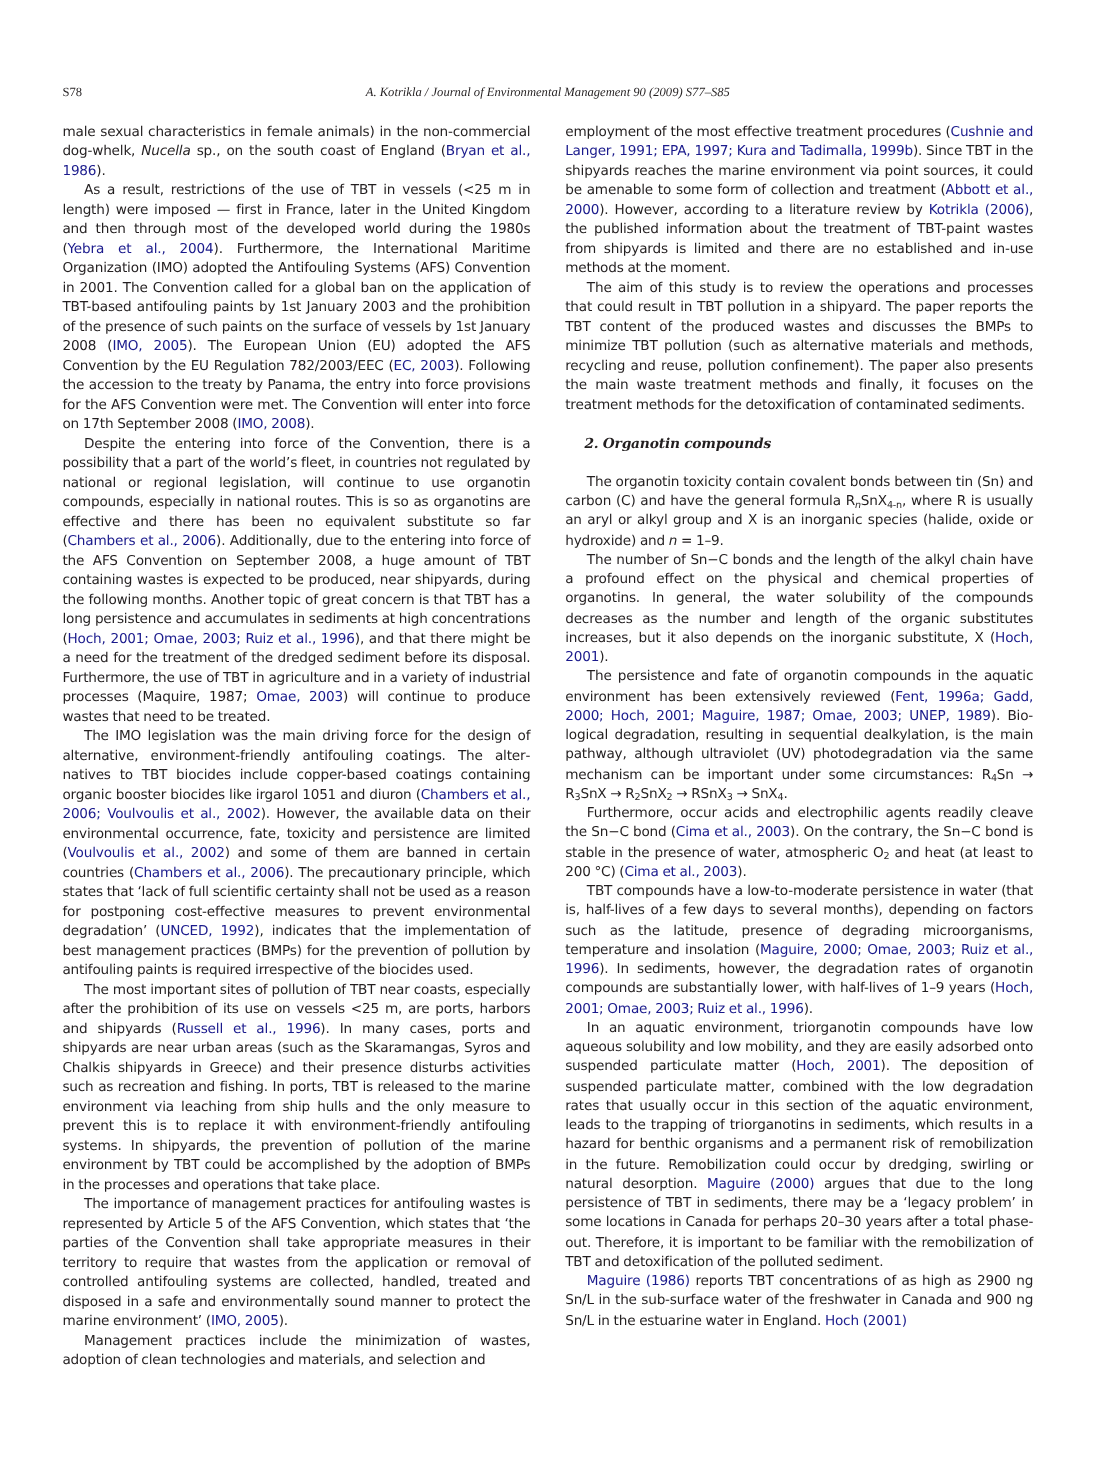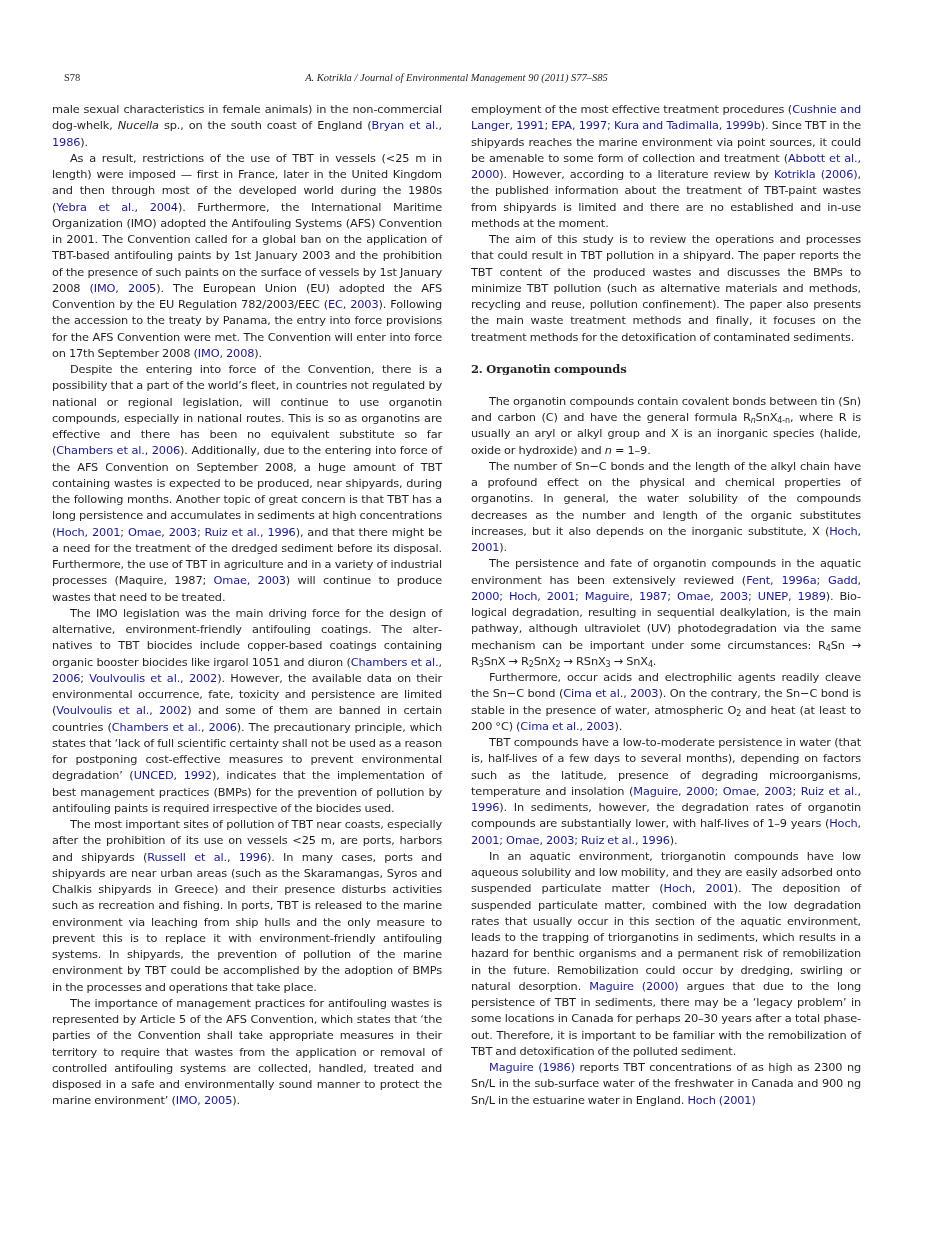--- a/index.html
+++ b/index.html
@@ -1,53 +1,54 @@
 <!DOCTYPE html>
 <html><head>
 <meta charset="utf-8">
 <style>
   html, body { margin: 0; padding: 0; background: #ffffff; }
   body { width: 925px; height: 1234px; position: relative; overflow: hidden; color: #231f20; }
   .running-head { position: absolute; top: 72px; left: 52px; right: 64px; height: 16px; font-family: "Liberation Serif", serif; font-size: 10.5px; }
-  .running-head .pageno { position: absolute; left: 12px; top: 0; }
+  .running-head .pageno { position: absolute; left: 0; top: 0; }
   .running-head .journal { position: absolute; left: 0; right: 0; text-align: center; font-style: italic; }
   .column { position: absolute; top: 101px; width: 390px; font-family: "DejaVu Sans", sans-serif; font-size: 11.35px; line-height: 16.25px; text-align: justify; hyphens: manual; letter-spacing: -0.15px; word-spacing: -0.3px; }
   .col-left { left: 52px; }
   .col-right { left: 471px; }
   p { margin: 0; text-indent: 18px; }
   p.noindent { text-indent: 0; }
   a.cite { color: #1a1a8c; text-decoration: none; }
-  h2.section { margin: 16px 0 16px 0; font-family: "DejaVu Serif", serif; font-size: 11.5px; font-weight: bold; line-height: 16px; text-indent: 0; }
+  h2.section { margin: 16px 0 16px 16px; font-family: "DejaVu Serif", serif; font-size: 11.5px; font-weight: bold; line-height: 16px; text-indent: 0; font-style: italic; }
   sub { font-size: 8px; line-height: 0; vertical-align: -2px; }
 </style>
 </head>
 <body>
 
 <div class="running-head">
   <span class="pageno">S78</span>
-  <span class="journal">A. Kotrikla / Journal of Environmental Management 90 (2011) S77–S85</span>
+  <span class="journal">A. Kotrikla / Journal of Environmental Management 90 (2009) S77–S85</span>
 </div>
 
 <div class="column col-left" id="col-left">
     <p class="noindent"><span>male sexual characteristics in female animals) in the non-commercial dog-whelk, </span><i>Nucella</i><span> sp., on the south coast of England (</span><a class="cite">Bryan et al., 1986</a><span>).</span></p>
     <p><span>As a result, restrictions of the use of TBT in vessels (&lt;25 m in length) were imposed — first in France, later in the United Kingdom and then through most of the developed world during the 1980s (</span><a class="cite">Yebra et al., 2004</a><span>). Furthermore, the International Maritime Organization (IMO) adopted the Antifouling Systems (AFS) Convention in 2001. The Convention called for a global ban on the application of TBT-based antifouling paints by 1st January 2003 and the prohibition of the presence of such paints on the surface of vessels by 1st January 2008 (</span><a class="cite">IMO, 2005</a><span>). The European Union (EU) adopted the AFS Convention by the EU Regulation 782/2003/EEC (</span><a class="cite">EC, 2003</a><span>). Following the accession to the treaty by Panama, the entry into force provisions for the AFS Convention were met. The Convention will enter into force on 17th September 2008 (</span><a class="cite">IMO, 2008</a><span>).</span></p>
     <p><span>Despite the entering into force of the Convention, there is a possibility that a part of the world’s fleet, in countries not regu­lated by national or regional legislation, will continue to use organotin compounds, especially in national routes. This is so as organotins are effective and there has been no equivalent substitute so far (</span><a class="cite">Chambers et al., 2006</a><span>). Additionally, due to the entering into force of the AFS Convention on September 2008, a huge amount of TBT containing wastes is expected to be produced, near shipyards, during the following months. Another topic of great concern is that TBT has a long persistence and accumulates in sediments at high concentrations (</span><a class="cite">Hoch, 2001; Omae, 2003; Ruiz et al., 1996</a><span>), and that there might be a need for the treatment of the dredged sedi­ment before its disposal. Furthermore, the use of TBT in agriculture and in a variety of industrial processes (Maquire, 1987; </span><a class="cite">Omae, 2003</a><span>) will continue to produce wastes that need to be treated.</span></p>
     <p><span>The IMO legislation was the main driving force for the design of alternative, environment-friendly antifouling coatings. The alter­natives to TBT biocides include copper-based coatings containing organic booster biocides like irgarol 1051 and diuron (</span><a class="cite">Chambers et al., 2006; Voulvoulis et al., 2002</a><span>). However, the available data on their environmental occurrence, fate, toxicity and persistence are limited (</span><a class="cite">Voulvoulis et al., 2002</a><span>) and some of them are banned in certain countries (</span><a class="cite">Chambers et al., 2006</a><span>). The precautionary prin­ciple, which states that ‘lack of full scientific certainty shall not be used as a reason for postponing cost-effective measures to prevent environmental degradation’ (</span><a class="cite">UNCED, 1992</a><span>), indicates that the implementation of best management practices (BMPs) for the prevention of pollution by antifouling paints is required irre­spective of the biocides used.</span></p>
     <p><span>The most important sites of pollution of TBT near coasts, espe­cially after the prohibition of its use on vessels &lt;25 m, are ports, harbors and shipyards (</span><a class="cite">Russell et al., 1996</a><span>). In many cases, ports and shipyards are near urban areas (such as the Skaramangas, Syros and Chalkis shipyards in Greece) and their presence disturbs activities such as recreation and fishing. In ports, TBT is released to the marine environment via leaching from ship hulls and the only measure to prevent this is to replace it with environment-friendly antifouling systems. In shipyards, the prevention of pollution of the marine environment by TBT could be accomplished by the adoption of BMPs in the processes and operations that take place.</span></p>
     <p><span>The importance of management practices for antifouling wastes is represented by Article 5 of the AFS Convention, which states that ‘the parties of the Convention shall take appropriate measures in their territory to require that wastes from the application or removal of controlled antifouling systems are collected, handled, treated and disposed in a safe and environmentally sound manner to protect the marine environment’ (</span><a class="cite">IMO, 2005</a><span>).</span></p>
+    <p><span>Management practices include the minimization of wastes, adoption of clean technologies and materials, and selection and</span></p>
   </div>
 
 <div class="column col-right">
   <div id="col-right-a">
       <p class="noindent"><span>employment of the most effective treatment procedures (</span><a class="cite">Cushnie and Langer, 1991; EPA, 1997; Kura and Tadimalla, 1999b</a><span>). Since TBT in the shipyards reaches the marine environment via point sources, it could be amenable to some form of collection and treatment (</span><a class="cite">Abbott et al., 2000</a><span>). However, according to a literature review by </span><a class="cite">Kotrikla (2006)</a><span>, the published information about the treatment of TBT-paint wastes from shipyards is limited and there are no established and in-use methods at the moment.</span></p>
       <p><span>The aim of this study is to review the operations and processes that could result in TBT pollution in a shipyard. The paper reports the TBT content of the produced wastes and discusses the BMPs to minimize TBT pollution (such as alternative materials and methods, recycling and reuse, pollution confinement). The paper also pres­ents the main waste treatment methods and finally, it focuses on the treatment methods for the detoxification of contaminated sediments.</span></p>
     </div>
   <h2 class="section">2.  Organotin compounds</h2>
   <div id="col-right-b">
-      <p><span>The organotin compounds contain covalent bonds between tin (Sn) and carbon (C) and have the general formula R</span><sub style="font-style: italic;">n</sub><span>SnX</span><sub>4-n</sub><span>, where R is usually an aryl or alkyl group and X is an inorganic species (halide, oxide or hydroxide) and </span><i>n</i><span> = 1–9.</span></p>
+      <p><span>The organotin toxicity contain covalent bonds between tin (Sn) and carbon (C) and have the general formula R</span><sub style="font-style: italic;">n</sub><span>SnX</span><sub>4-n</sub><span>, where R is usually an aryl or alkyl group and X is an inorganic species (halide, oxide or hydroxide) and </span><i>n</i><span> = 1–9.</span></p>
       <p><span>The number of Sn−C bonds and the length of the alkyl chain have a profound effect on the physical and chemical properties of organotins. In general, the water solubility of the compounds decreases as the number and length of the organic substitutes increases, but it also depends on the inorganic substitute, X (</span><a class="cite">Hoch, 2001</a><span>).</span></p>
       <p><span>The persistence and fate of organotin compounds in the aquatic environment has been extensively reviewed (</span><a class="cite">Fent, 1996a; Gadd, 2000; Hoch, 2001; Maguire, 1987; Omae, 2003; UNEP, 1989</a><span>). Bio­logical degradation, resulting in sequential dealkylation, is the main pathway, although ultraviolet (UV) photodegradation via the same mechanism can be important under some circumstances: R</span><sub>4</sub><span>Sn → R</span><sub>3</sub><span>SnX → R</span><sub>2</sub><span>SnX</span><sub>2</sub><span> → RSnX</span><sub>3</sub><span> → SnX</span><sub>4</sub><span>.</span></p>
       <p><span>Furthermore, occur acids and electrophilic agents readily cleave the Sn−C bond (</span><a class="cite">Cima et al., 2003</a><span>). On the contrary, the Sn−C bond is stable in the presence of water, atmospheric O</span><sub>2</sub><span> and heat (at least to 200 °C) (</span><a class="cite">Cima et al., 2003</a><span>).</span></p>
       <p><span>TBT compounds have a low-to-moderate persistence in water (that is, half-lives of a few days to several months), depending on factors such as the latitude, presence of degrading microorganisms, temperature and insolation (</span><a class="cite">Maguire, 2000; Omae, 2003; Ruiz et al., 1996</a><span>). In sediments, however, the degradation rates of organotin compounds are substantially lower, with half-lives of 1–9 years (</span><a class="cite">Hoch, 2001; Omae, 2003; Ruiz et al., 1996</a><span>).</span></p>
       <p><span>In an aquatic environment, triorganotin compounds have low aqueous solubility and low mobility, and they are easily adsorbed onto suspended particulate matter (</span><a class="cite">Hoch, 2001</a><span>). The deposition of suspended particulate matter, combined with the low degradation rates that usually occur in this section of the aquatic environment, leads to the trapping of triorganotins in sediments, which results in a hazard for benthic organisms and a permanent risk of remobili­zation in the future. Remobilization could occur by dredging, swirling or natural desorption. </span><a class="cite">Maguire (2000)</a><span> argues that due to the long persistence of TBT in sediments, there may be a ‘legacy problem’ in some locations in Canada for perhaps 20–30 years after a total phase-out. Therefore, it is important to be familiar with the remobilization of TBT and detoxification of the polluted sediment.</span></p>
-      <p><a class="cite">Maguire (1986)</a><span> reports TBT concentrations of as high as 2300 ng Sn/L in the sub-surface water of the freshwater in Canada and 900 ng Sn/L in the estuarine water in England. </span><a class="cite">Hoch (2001)</a></p>
+      <p><a class="cite">Maguire (1986)</a><span> reports TBT concentrations of as high as 2900 ng Sn/L in the sub-surface water of the freshwater in Canada and 900 ng Sn/L in the estuarine water in England. </span><a class="cite">Hoch (2001)</a></p>
     </div>
 </div>
 
 </body></html>

